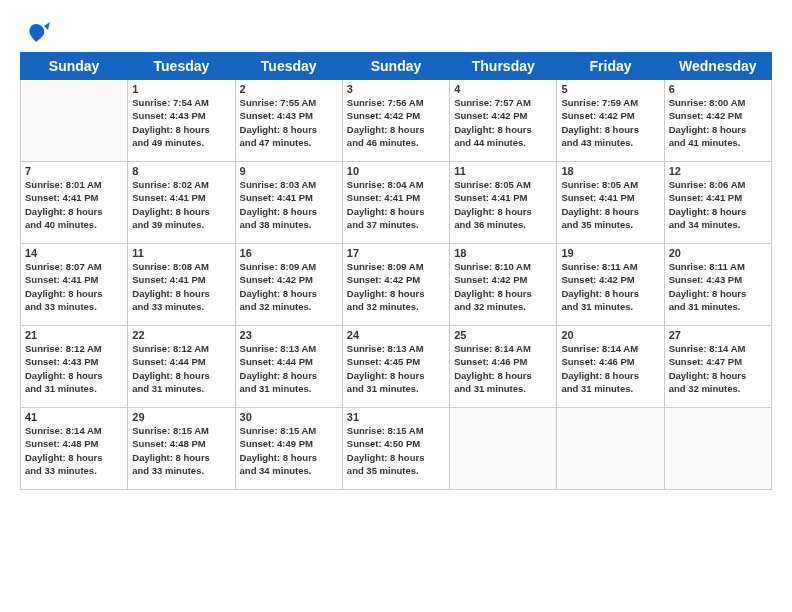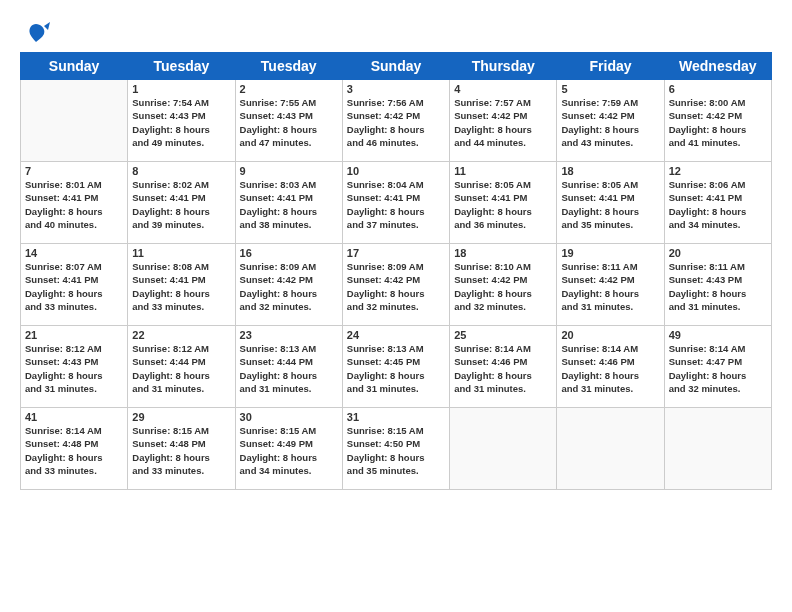--- a/index.html
+++ b/index.html
@@ -233,21 +233,21 @@
           </td>
           <td>
             <span class="day-num">25</span>
             <div class="day-info">Sunrise: 8:14 AM<br>Sunset: 4:46 PM<br>Daylight: 8 hours<br>and 31 minutes.</div>
           </td>
           <td>
             <span class="day-num">20</span>
             <div class="day-info">Sunrise: 8:14 AM<br>Sunset: 4:46 PM<br>Daylight: 8 hours<br>and 31 minutes.</div>
           </td>
           <td>
-            <span class="day-num">49</span>
+            <span class="day-num">27</span>
             <div class="day-info">Sunrise: 8:14 AM<br>Sunset: 4:47 PM<br>Daylight: 8 hours<br>and 32 minutes.</div>
           </td>
         </tr>
         <tr>
           <td>
             <span class="day-num">41</span>
             <div class="day-info">Sunrise: 8:14 AM<br>Sunset: 4:48 PM<br>Daylight: 8 hours<br>and 33 minutes.</div>
           </td>
           <td>
             <span class="day-num">29</span>

